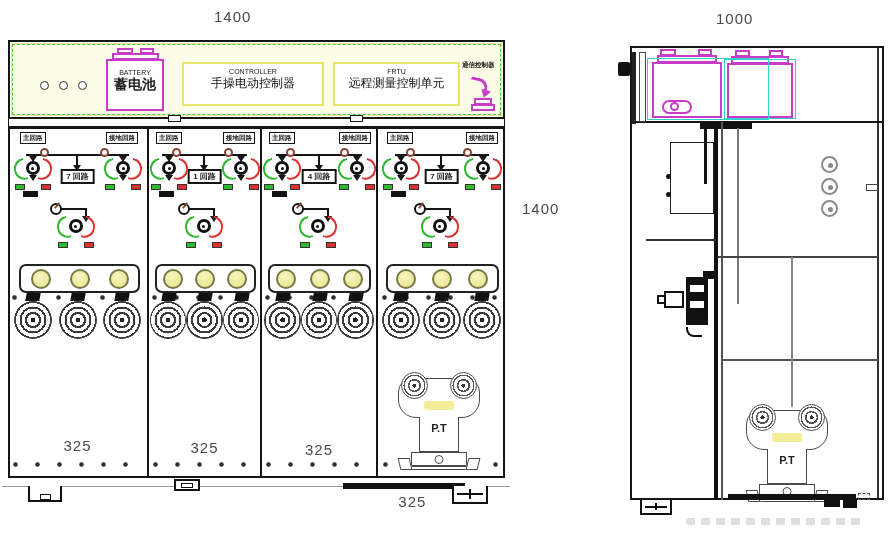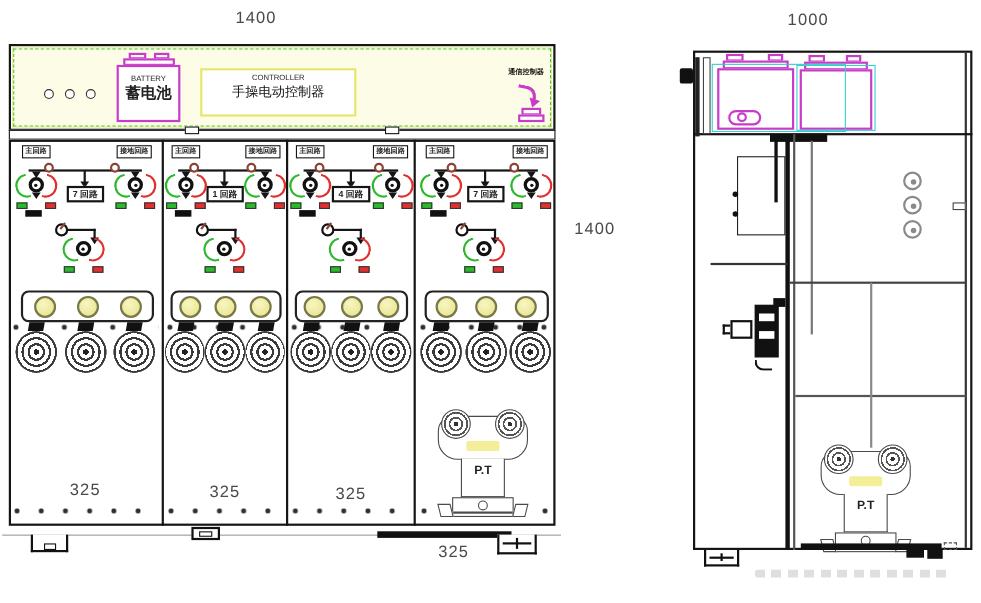--- a/index.html
+++ b/index.html
@@ -106,20 +106,24 @@
       <div class="batt" style="left:96px;top:17px;width:58px;height:52px;">
         <span class="en">BATTERY</span>
         <span class="cn">蓄电池</span>
       </div>
 
       <div class="ybox" style="left:172px;top:20px;width:142px;height:44px;">
         <span class="en">CONTROLLER</span>
         <span class="cn">手操电动控制器</span>
       </div>
 
+      <div class="ybox" style="left:323px;top:20px;width:127px;height:44px;">
+        <span class="en">FRTU</span>
+        <span class="cn">远程测量控制单元</span>
+      </div>
 
       <span class="commlbl" style="left:452px;top:19px;">通信控制器</span>
       <div style="position:absolute;left:458px;top:36px;width:32px;height:36px;">
         <i style="left:2px;top:0;width:18px;height:14px;border-right:3px solid #c83cc8;border-top:3px solid #c83cc8;border-radius:0 10px 0 0;transform:rotate(12deg);"></i>
         <i style="left:12px;top:12px;border-left:5px solid transparent;border-right:5px solid transparent;border-top:8px solid #c83cc8;transform:rotate(18deg);width:0;height:0;"></i>
         <i class="mag" style="left:6px;top:20px;width:18px;height:7px;"></i>
         <i class="mag" style="left:3px;top:26px;width:24px;height:7px;"></i>
       </div>
     </div>
 

